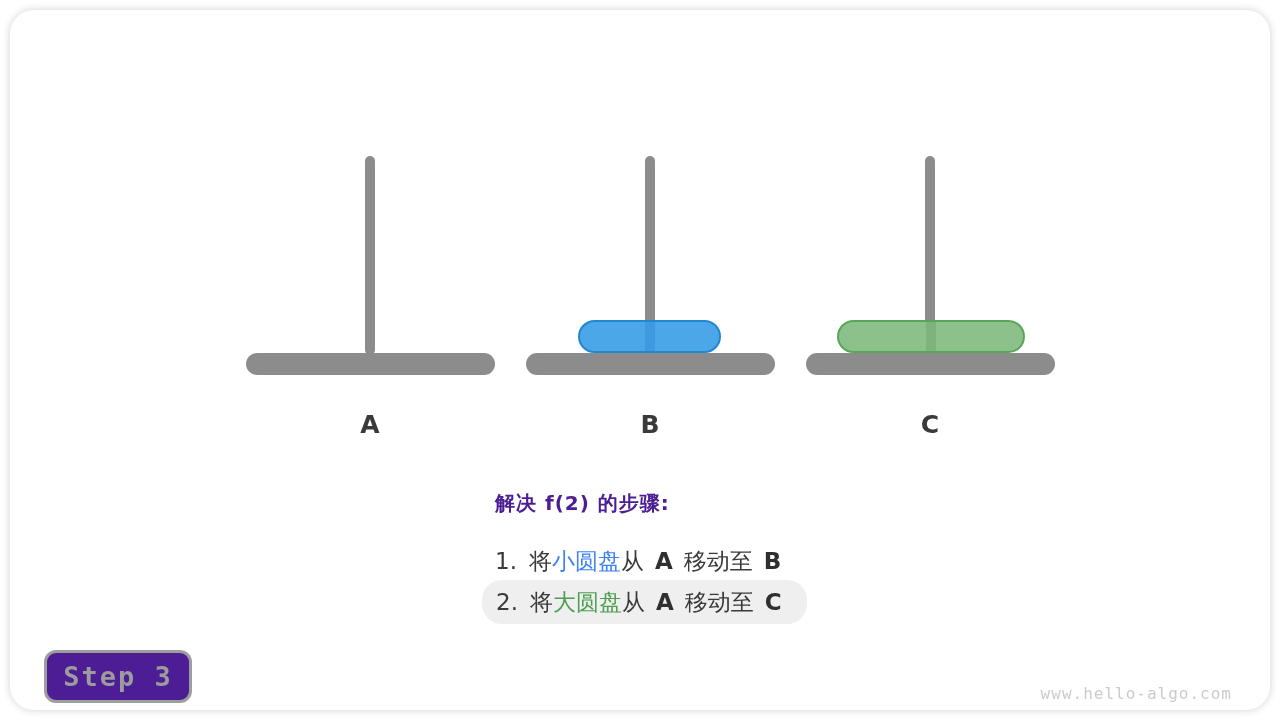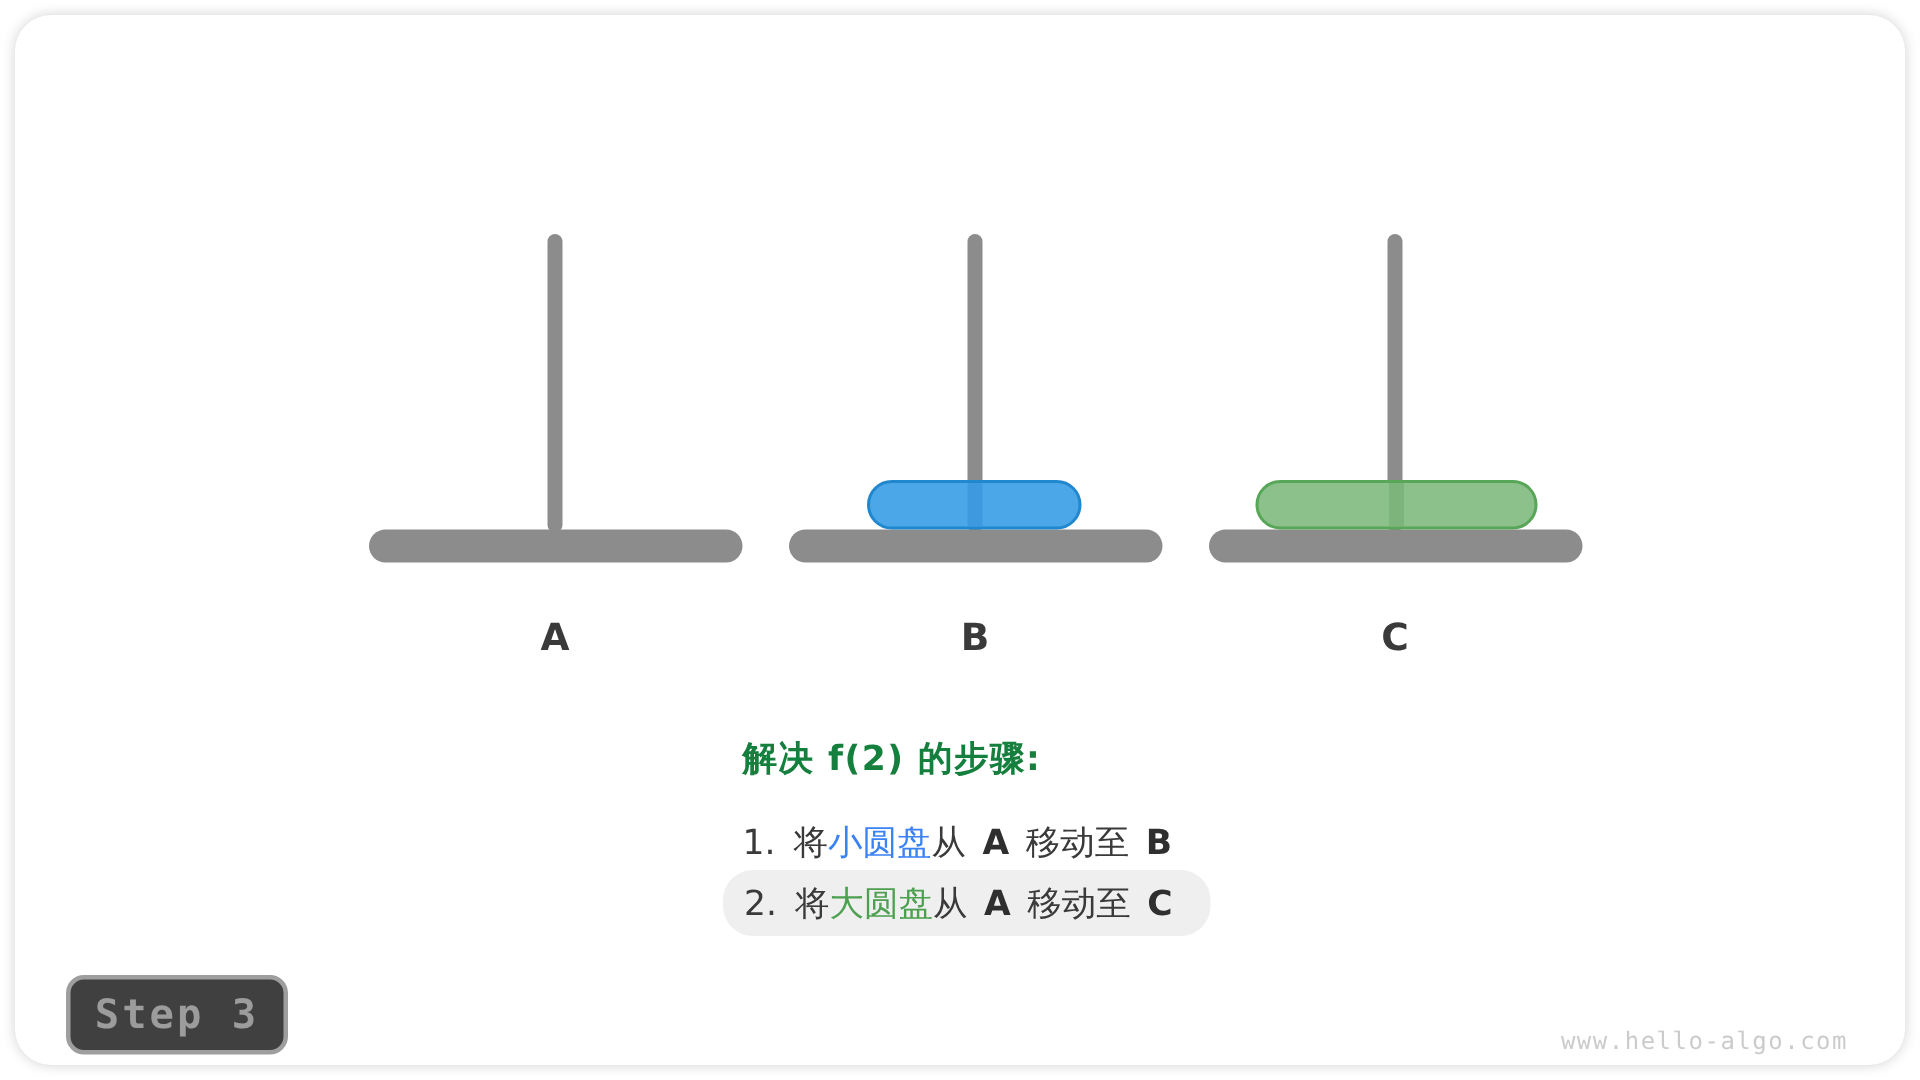--- a/index.html
+++ b/index.html
@@ -87,24 +87,24 @@
     background: #8CC18B;
     border-color: #58A657;
   }
   .disk.large::before { background: #7DB47C; }
 
   
   .steps-heading {
     position: absolute;
     left: 485px;
     top: 480px;
-    font-size: 23px;
+    font-size: 20px;
     font-weight: bold;
     letter-spacing: 1px;
-    color: #15803d;
+    color: #4c1d95;
     z-index: 4;
   }
   .step-line {
     position: absolute;
     font-size: 23px;
     color: #3A3A3A;
     white-space: nowrap;
     z-index: 4;
   }
   .step-line .num { margin-right: 12px; }
@@ -131,21 +131,21 @@
   .line2-box .step-line { position: static; }
 
   
   .step-badge {
     position: absolute;
     left: 34px;
     top: 640px;
     width: 148px;
     height: 53px;
     box-sizing: border-box;
-    background: #404040;
+    background: #4c1d95;
     border: 3px solid #9E9E9E;
     border-radius: 12px;
     display: flex;
     align-items: center;
     justify-content: center;
     font-family: "DejaVu Sans Mono", "Liberation Mono", monospace;
     font-size: 27px;
     font-weight: bold;
     letter-spacing: 2px;
     color: #9C9C9C;

